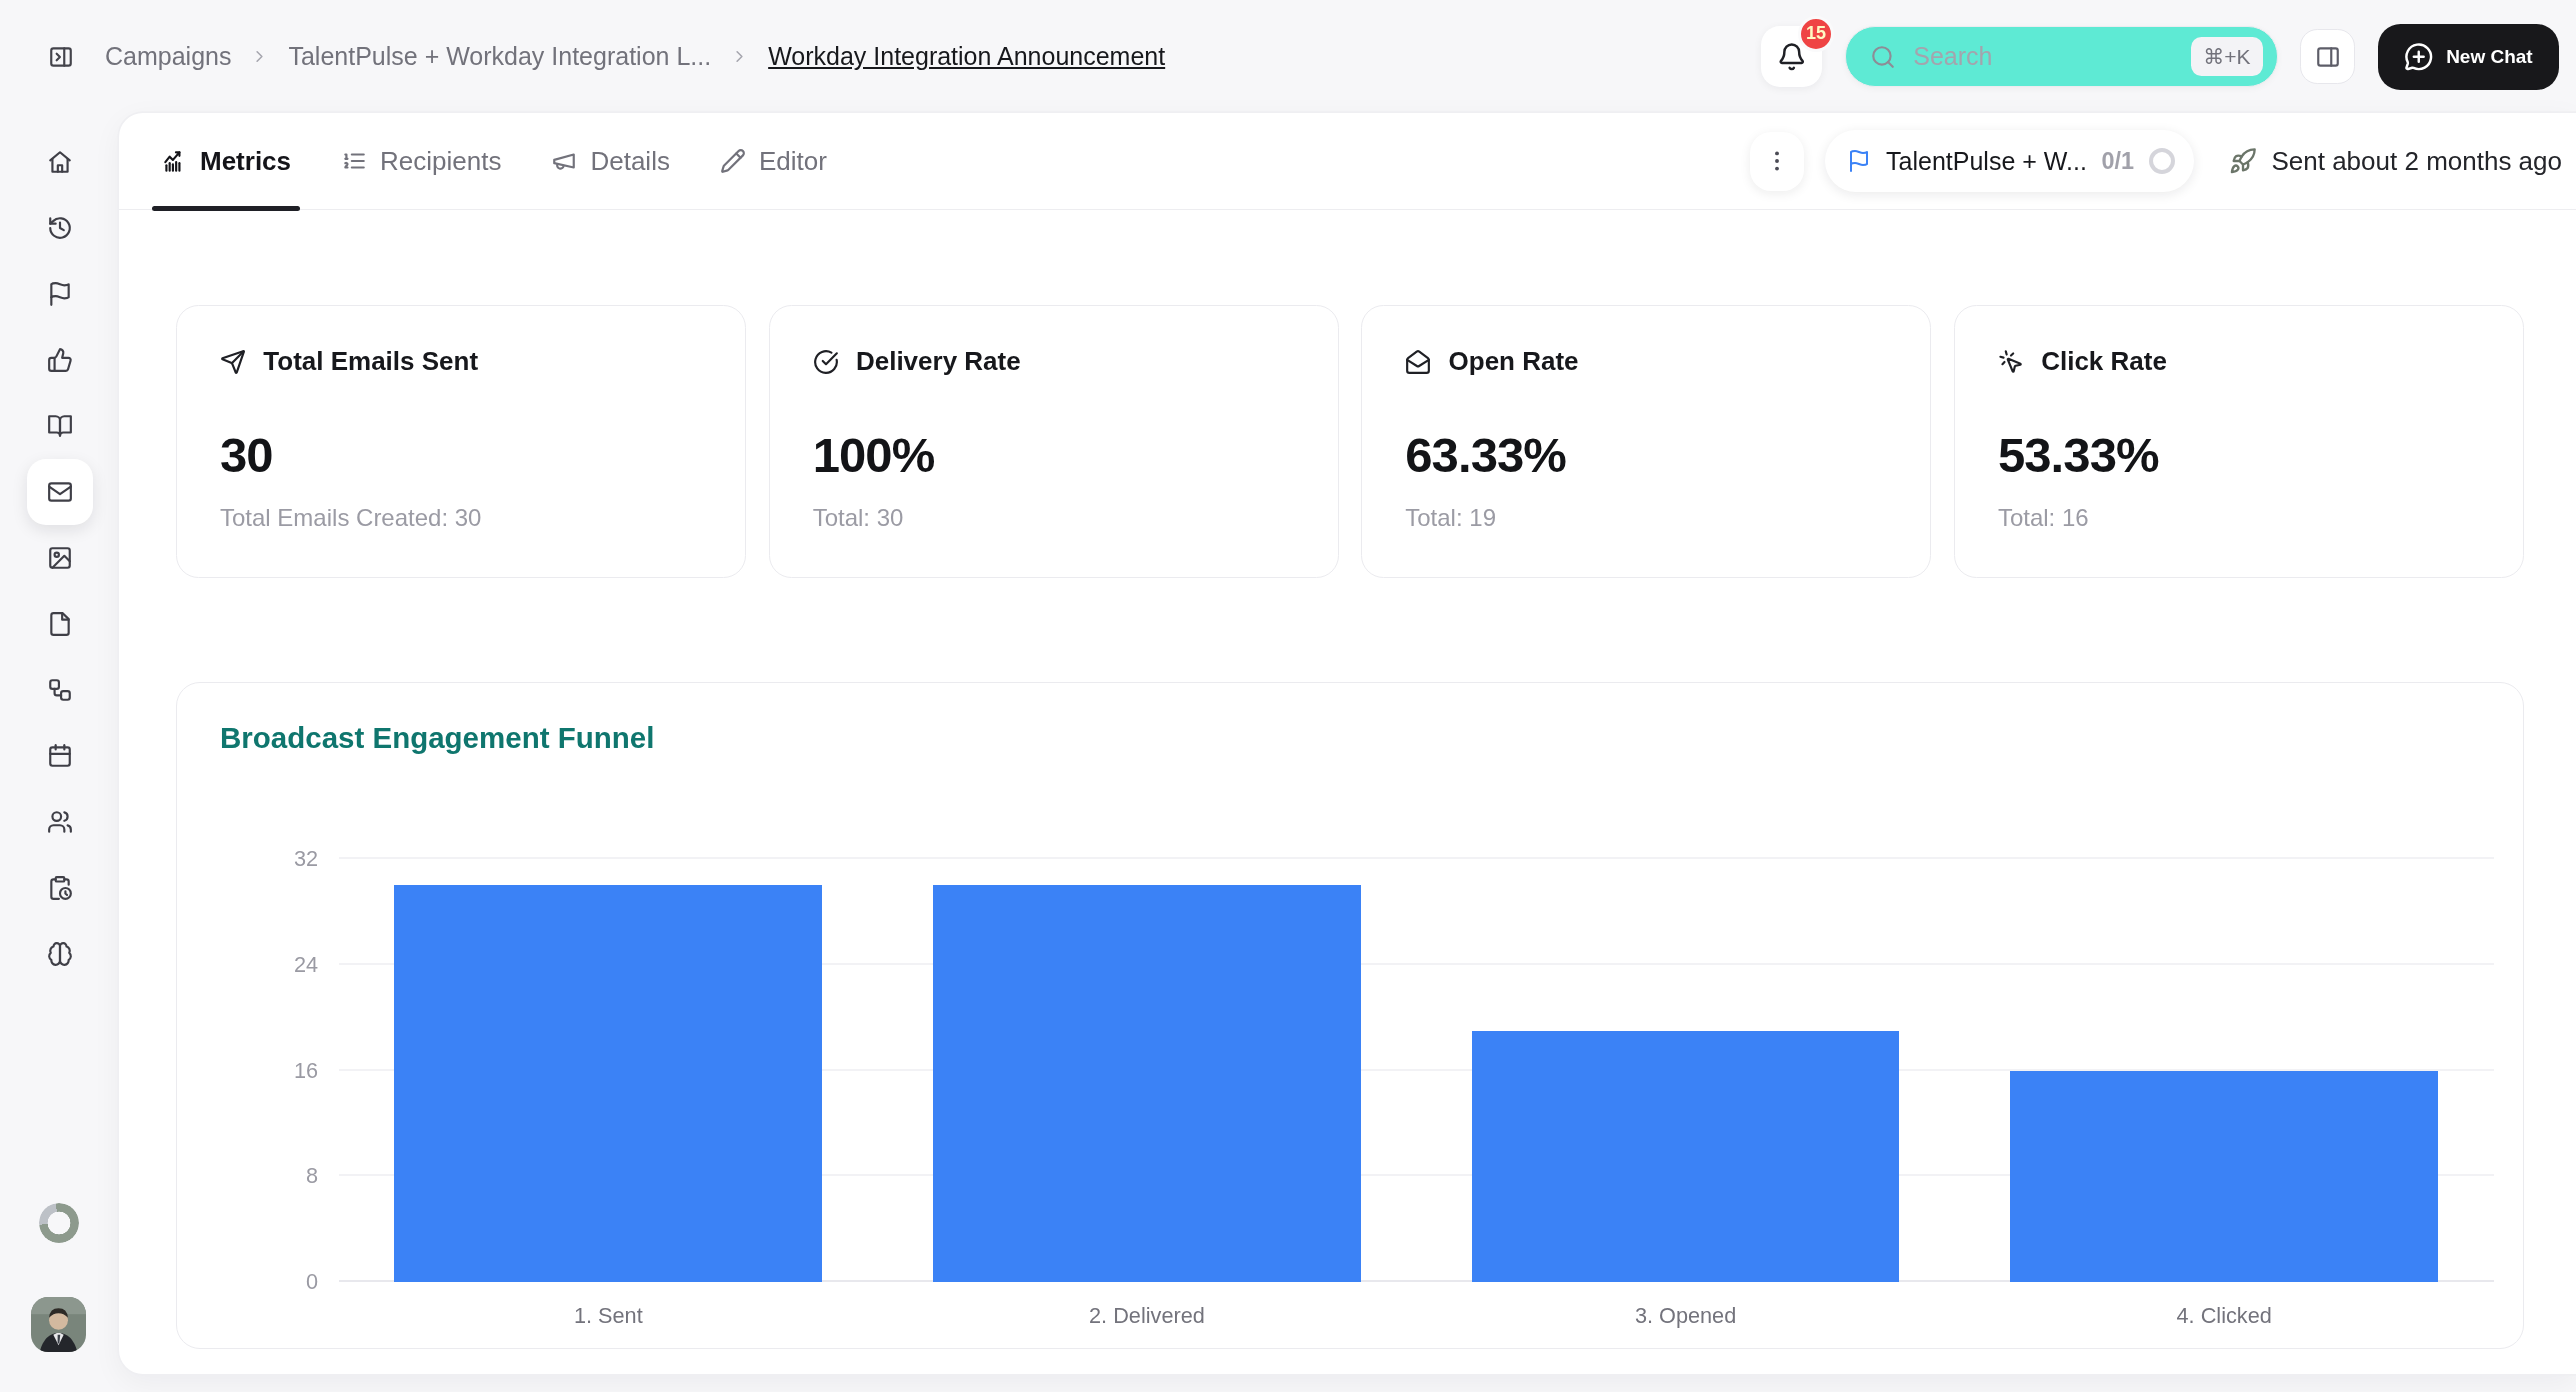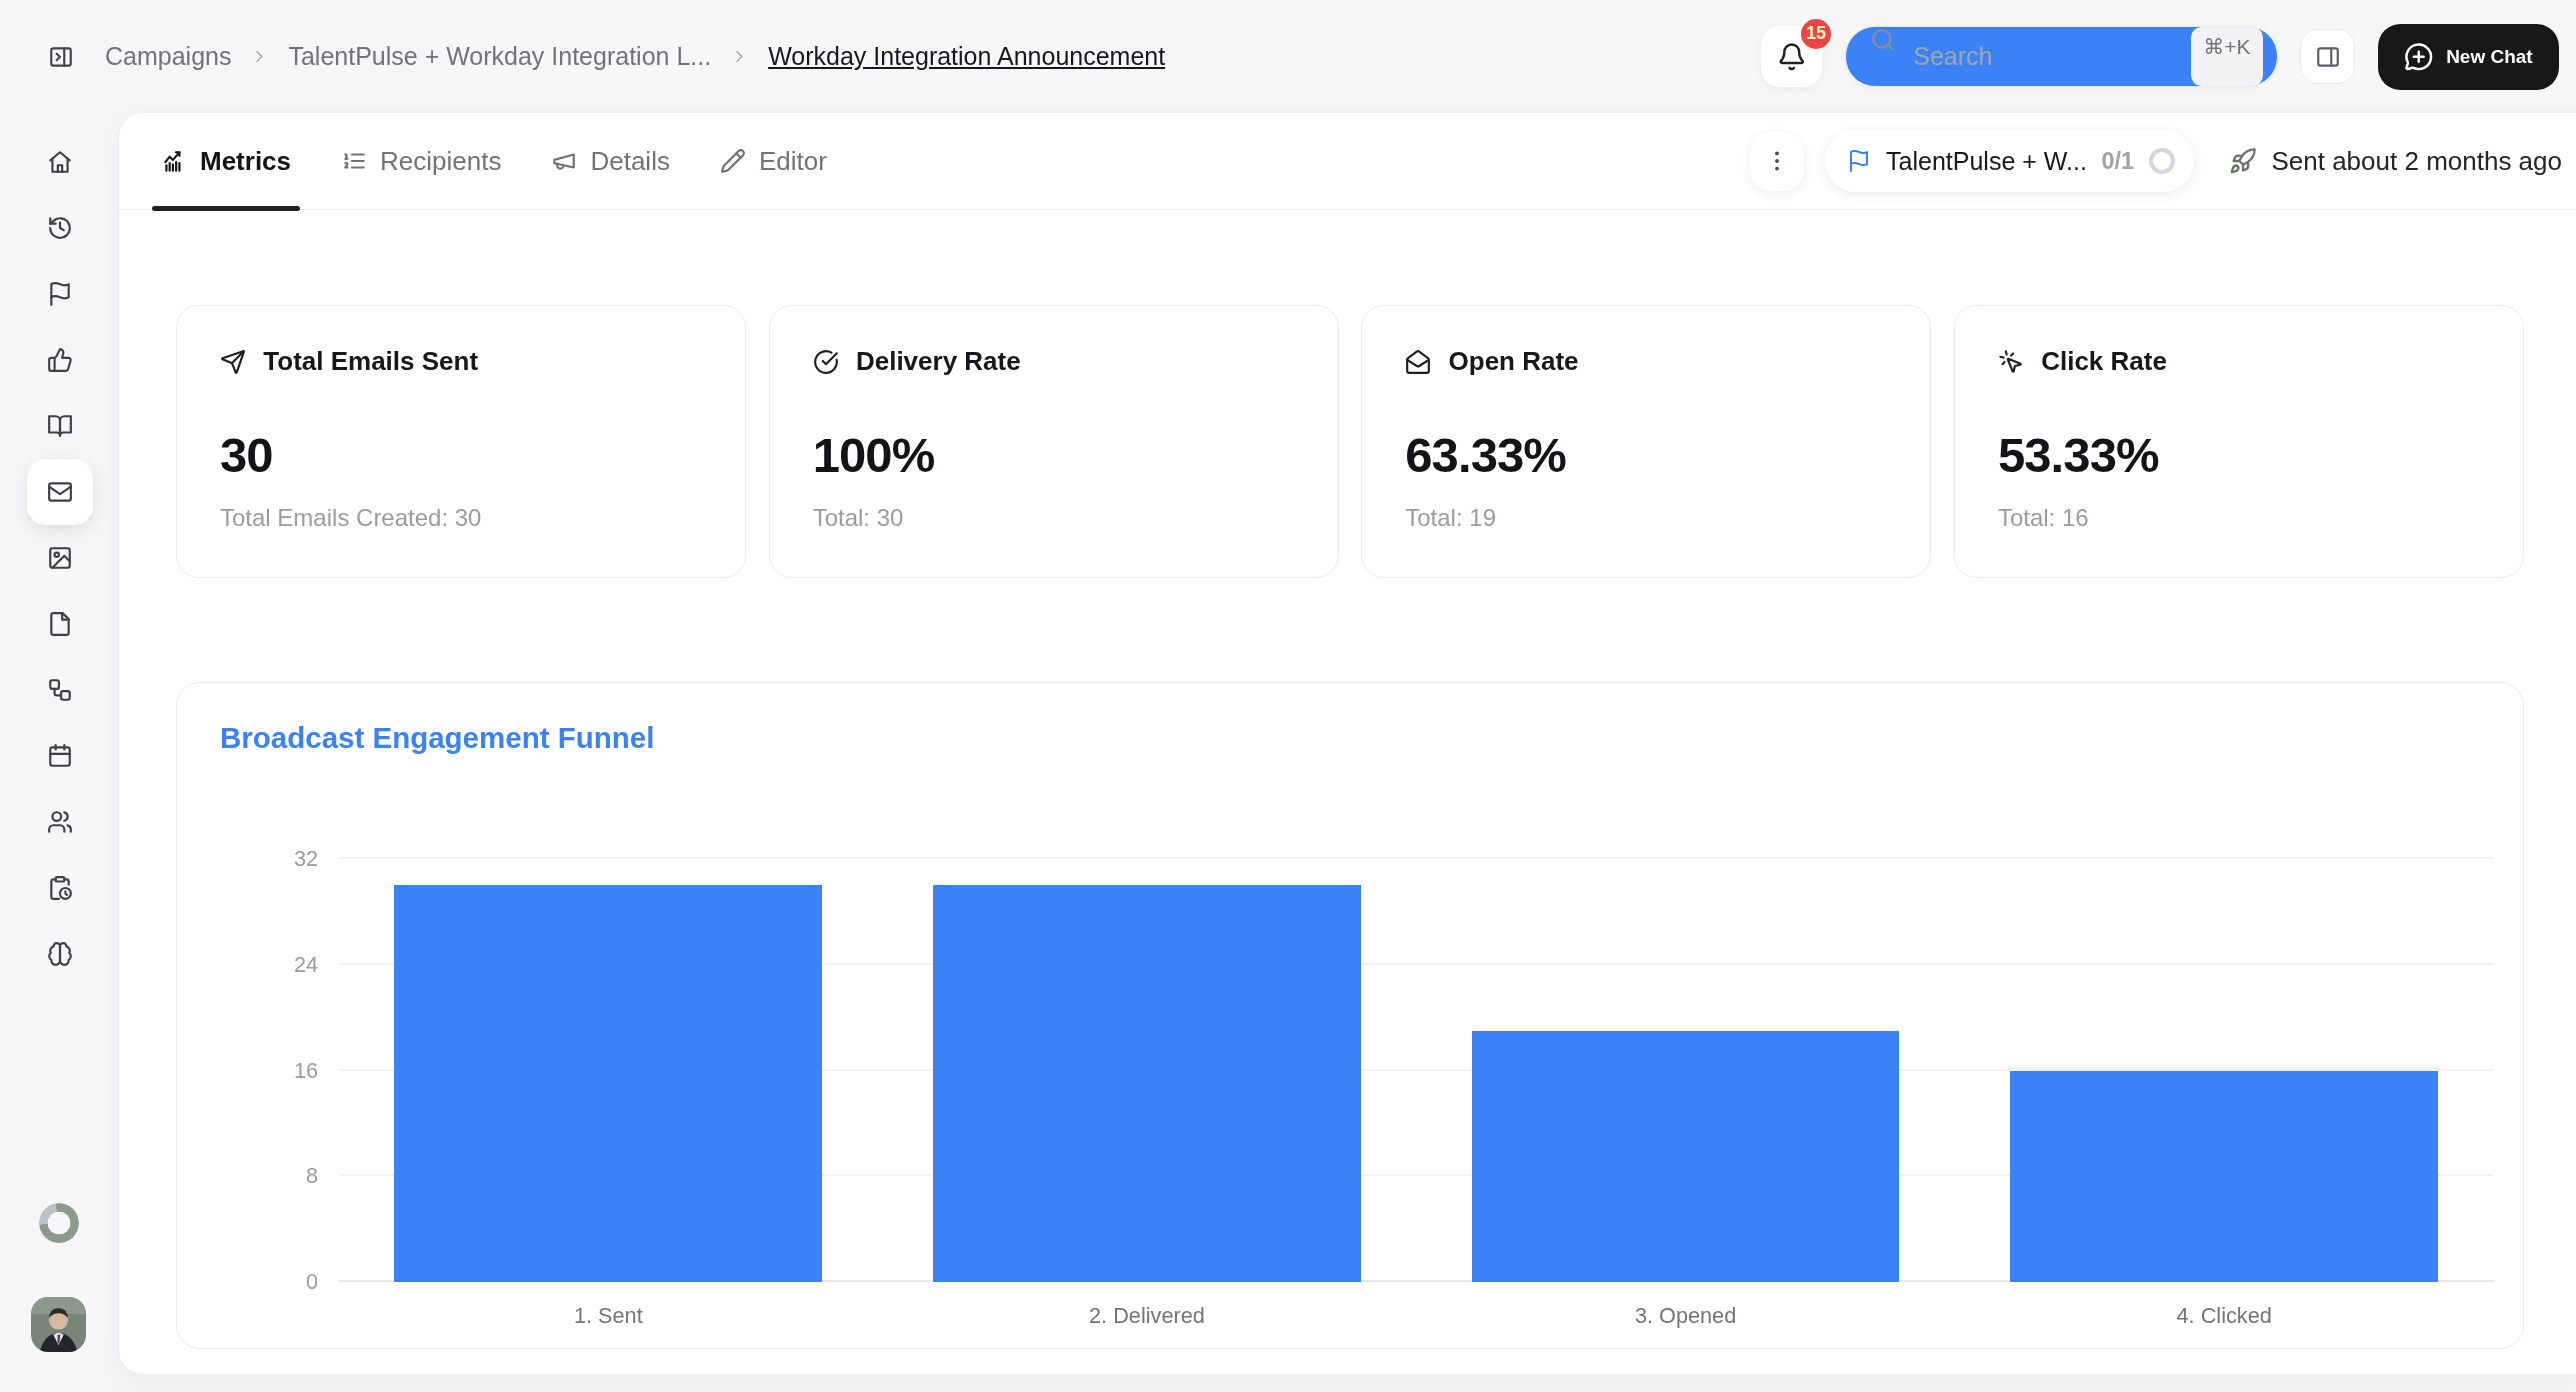--- a/index.html
+++ b/index.html
@@ -13,21 +13,21 @@
   
   .topbar{position:absolute;top:0;left:0;right:0;height:113px;display:flex;align-items:center;padding:0 17.3px 0 48px;box-sizing:border-box;}
   .toggle-icon{color:#43434b;flex:none;}
   .breadcrumb{display:flex;align-items:center;gap:19px;margin-left:31px;font-size:25px;color:#72727b;white-space:nowrap;}
   .crumb{cursor:default;}
   .crumb-sep{color:#a6a6af;}
   .crumb-current{color:#17181c;font-weight:500;text-decoration:underline;}
   .topbar-right{margin-left:auto;display:flex;align-items:center;gap:22.5px;}
   .bell-btn{width:61px;height:61px;background:#ffffff;border-radius:19px;display:flex;align-items:center;justify-content:center;position:relative;box-shadow:0 1.7px 8.7px rgba(20,20,30,.06);color:#1f2025;}
   .badge{position:absolute;top:-10.4px;right:-12px;min-width:36px;height:36px;border-radius:18px;background:#ef4444;border:3.5px solid #fafafb;color:#fef9c3;font-size:18px;font-weight:700;display:flex;align-items:center;justify-content:center;box-sizing:border-box;padding:0 5.2px;}
-  .search{width:433px;height:61px;background:#3b82f6;border:0.9px solid #ececf0;border-radius:30px;display:flex;gap:15.6px;padding:0 14px 0 24px;box-sizing:border-box;box-shadow:0 1.7px 7px rgba(20,20,30,.04);}
+  .search{width:433px;height:61px;background:#5eead4;border:0.9px solid #ececf0;border-radius:30px;display:flex;align-items:center;gap:15.6px;padding:0 14px 0 24px;box-sizing:border-box;box-shadow:0 1.7px 7px rgba(20,20,30,.04);}
   .search .mag{color:#8d8d96;flex:none;}
   .search input{flex:1;border:none;outline:none;background:transparent;font-size:25px;color:#17181c;font-family:inherit;min-width:0;}
   .search input::placeholder{color:#a4a4ad;}
   .kbd{background:#f3f3f6;border-radius:10.4px;padding:7.8px 12px;font-size:21px;color:#72727b;flex:none;}
   .panel-btn{width:55px;height:55px;background:#fff;border:1.7px solid #e7e7ec;border-radius:17.3px;display:flex;align-items:center;justify-content:center;color:#5d5d68;box-sizing:border-box;}
   .newchat{height:66px;background:#18181b;border-radius:22.5px;color:#fff;display:flex;align-items:center;gap:13px;padding:0 26px;font-size:19px;font-weight:600;border:none;cursor:pointer;font-family:inherit;}
   
   .sidebar{position:absolute;top:113px;left:0;width:119px;bottom:0;display:flex;flex-direction:column;align-items:center;padding-top:15.6px;box-sizing:border-box;}
   .side-item{width:66px;height:66px;flex:none;display:flex;align-items:center;justify-content:center;color:#3f3f47;border-radius:19px;cursor:pointer;}
   .side-item.active{background:#fff;box-shadow:0 5.2px 15.6px rgba(20,20,30,.10);}
@@ -53,21 +53,21 @@
   .sent .rocket{color:#6b7569;}
   
   .cards{position:absolute;left:57px;right:52px;top:192px;display:flex;gap:22.5px;}
   .card{flex:1;height:273px;background:#fff;border:1.7px solid #ebebef;border-radius:22.5px;padding:40px 43px;box-sizing:border-box;}
   .card-head{display:flex;align-items:center;gap:17.3px;font-size:26px;font-weight:600;color:#17181c;}
   .card-head svg{color:#1f2025;flex:none;}
   .card-value{margin-top:50px;font-size:49px;font-weight:700;color:#131417;letter-spacing:-0.9px;}
   .card-sub{margin-top:21px;font-size:24px;color:#9b9ba4;}
   
   .chart-card{position:absolute;left:57px;right:52px;top:569px;height:667px;background:#fff;border:1.7px solid #ebebef;border-radius:24px;box-sizing:border-box;}
-  .chart-title{position:absolute;left:43px;top:38px;font-size:29.5px;font-weight:600;color:#3b82f6;}
+  .chart-title{position:absolute;left:43px;top:38px;font-size:29.5px;font-weight:600;color:#0f766e;}
   .plot{position:absolute;left:162px;right:29.5px;top:176px;height:423px;}
   .gridline{position:absolute;left:0;right:0;height:1.7px;background:#f2f2f5;}
   .gridline.zero{background:#e8e8ed;}
   .ytick{position:absolute;right:calc(100% + 21px);transform:translateY(-50%);font-size:21.7px;color:#9a9aa3;}
   .bar{position:absolute;bottom:0;}
   .xlabel{position:absolute;top:calc(100% + 21px);text-align:center;font-size:21.7px;color:#73737c;}
 </style>
 </head>
 <body>
 

